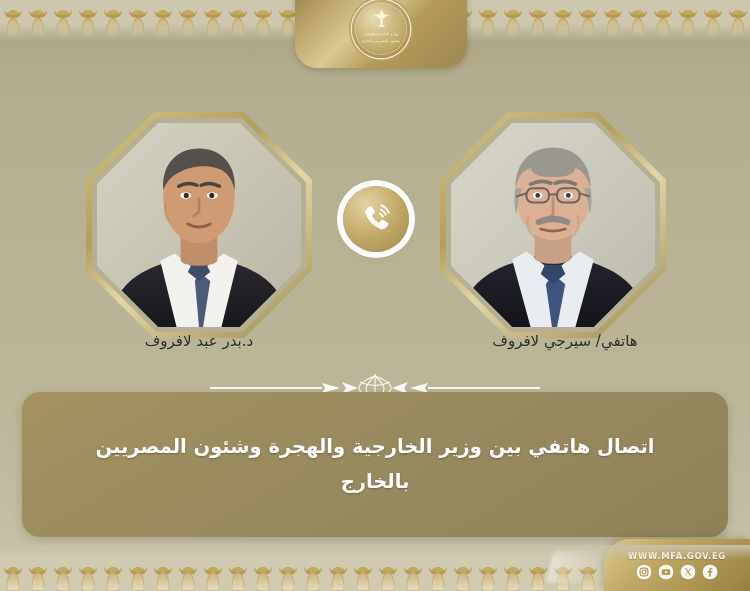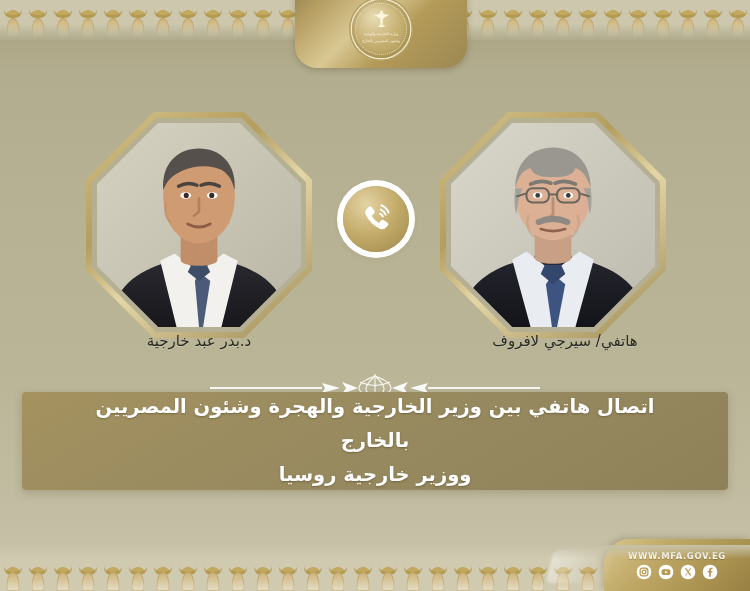--- a/index.html
+++ b/index.html
@@ -123,22 +123,22 @@
 
   
   .divider{
     position:absolute;left:0;top:368px;width:750px;height:34px;
     display:flex;align-items:center;justify-content:center;pointer-events:none;
   }
   .divider svg{display:block;}
 
   
   .banner{
-    position:absolute;left:22px;top:392px;width:706px;height:98px;
-    border-radius:4px;
+    position:absolute;left:22px;top:392px;width:706px;height:145px;
+    border-radius:18px;
     background:linear-gradient(150deg,#a5925f 0%, #9c8d60 28%, #97895f 55%, #8e8158 100%);
     box-shadow:0 3px 10px rgba(70,58,26,.22);
     display:flex;align-items:center;justify-content:flex-end;
   }
   .banner-text{
     direction:rtl;text-align:center;color:#ffffff;
     font-size:19.5px;line-height:1.75;font-weight:700;
     padding:0 44px;letter-spacing:0px;
     text-shadow:0 1px 2px rgba(50,40,15,.35);
   }
@@ -259,21 +259,21 @@
         <circle cx="112.5" cy="71" r="2.5" fill="#3b2a20"></circle>
 
         <path d="M100 74v13l-5 4" stroke="#b2805c" stroke-width="2.6" fill="none" stroke-linecap="round"></path>
 
         <path d="M89 99q11 6 22 0" stroke="#8e5c47" stroke-width="2.8" fill="none" stroke-linecap="round"></path>
 
         <path d="M68 78q-4 12 4 20" stroke="#bb8761" stroke-width="2" fill="none" opacity=".5"></path>
       </svg>
     </div>
   </div>
-  <div class="caption left">د.بدر عبد خارجية</div>
+  <div class="caption left">د.بدر عبد لافروف</div>
 
   <div class="portrait right">
     <div class="oct-frame"></div>
     <div class="oct-inner"></div>
     <div class="photo">
       <svg viewBox="0 0 200 200" preserveAspectRatio="xMidYMid slice" aria-hidden="true">
         <rect width="200" height="200" fill="#cfccc0"></rect>
         <rect width="200" height="200" fill="url(#bgR)"></rect>
         <defs>
           <linearGradient id="bgR" x1="0" y1="0" x2="1" y2="1">
@@ -350,21 +350,20 @@
       <g stroke="#ffffff" stroke-width="2" opacity=".9">
         <path d="M0 18h112"></path>
         <path d="M218 18h112"></path>
       </g>
     </svg>
   </div>
 
   <div class="banner">
     <div class="banner-text">
       <span class="l1">اتصال هاتفي بين وزير الخارجية والهجرة وشئون المصريين بالخارج</span>
-      <span class="l2">ووزير خارجية روسيا</span>
     </div>
   </div>
 
   <div class="band band-bottom">
     <div class="motif-row" id="motif-bottom">
         <div class="motif"></div>
         <div class="motif"></div>
         <div class="motif"></div>
         <div class="motif"></div>
         <div class="motif"></div>

